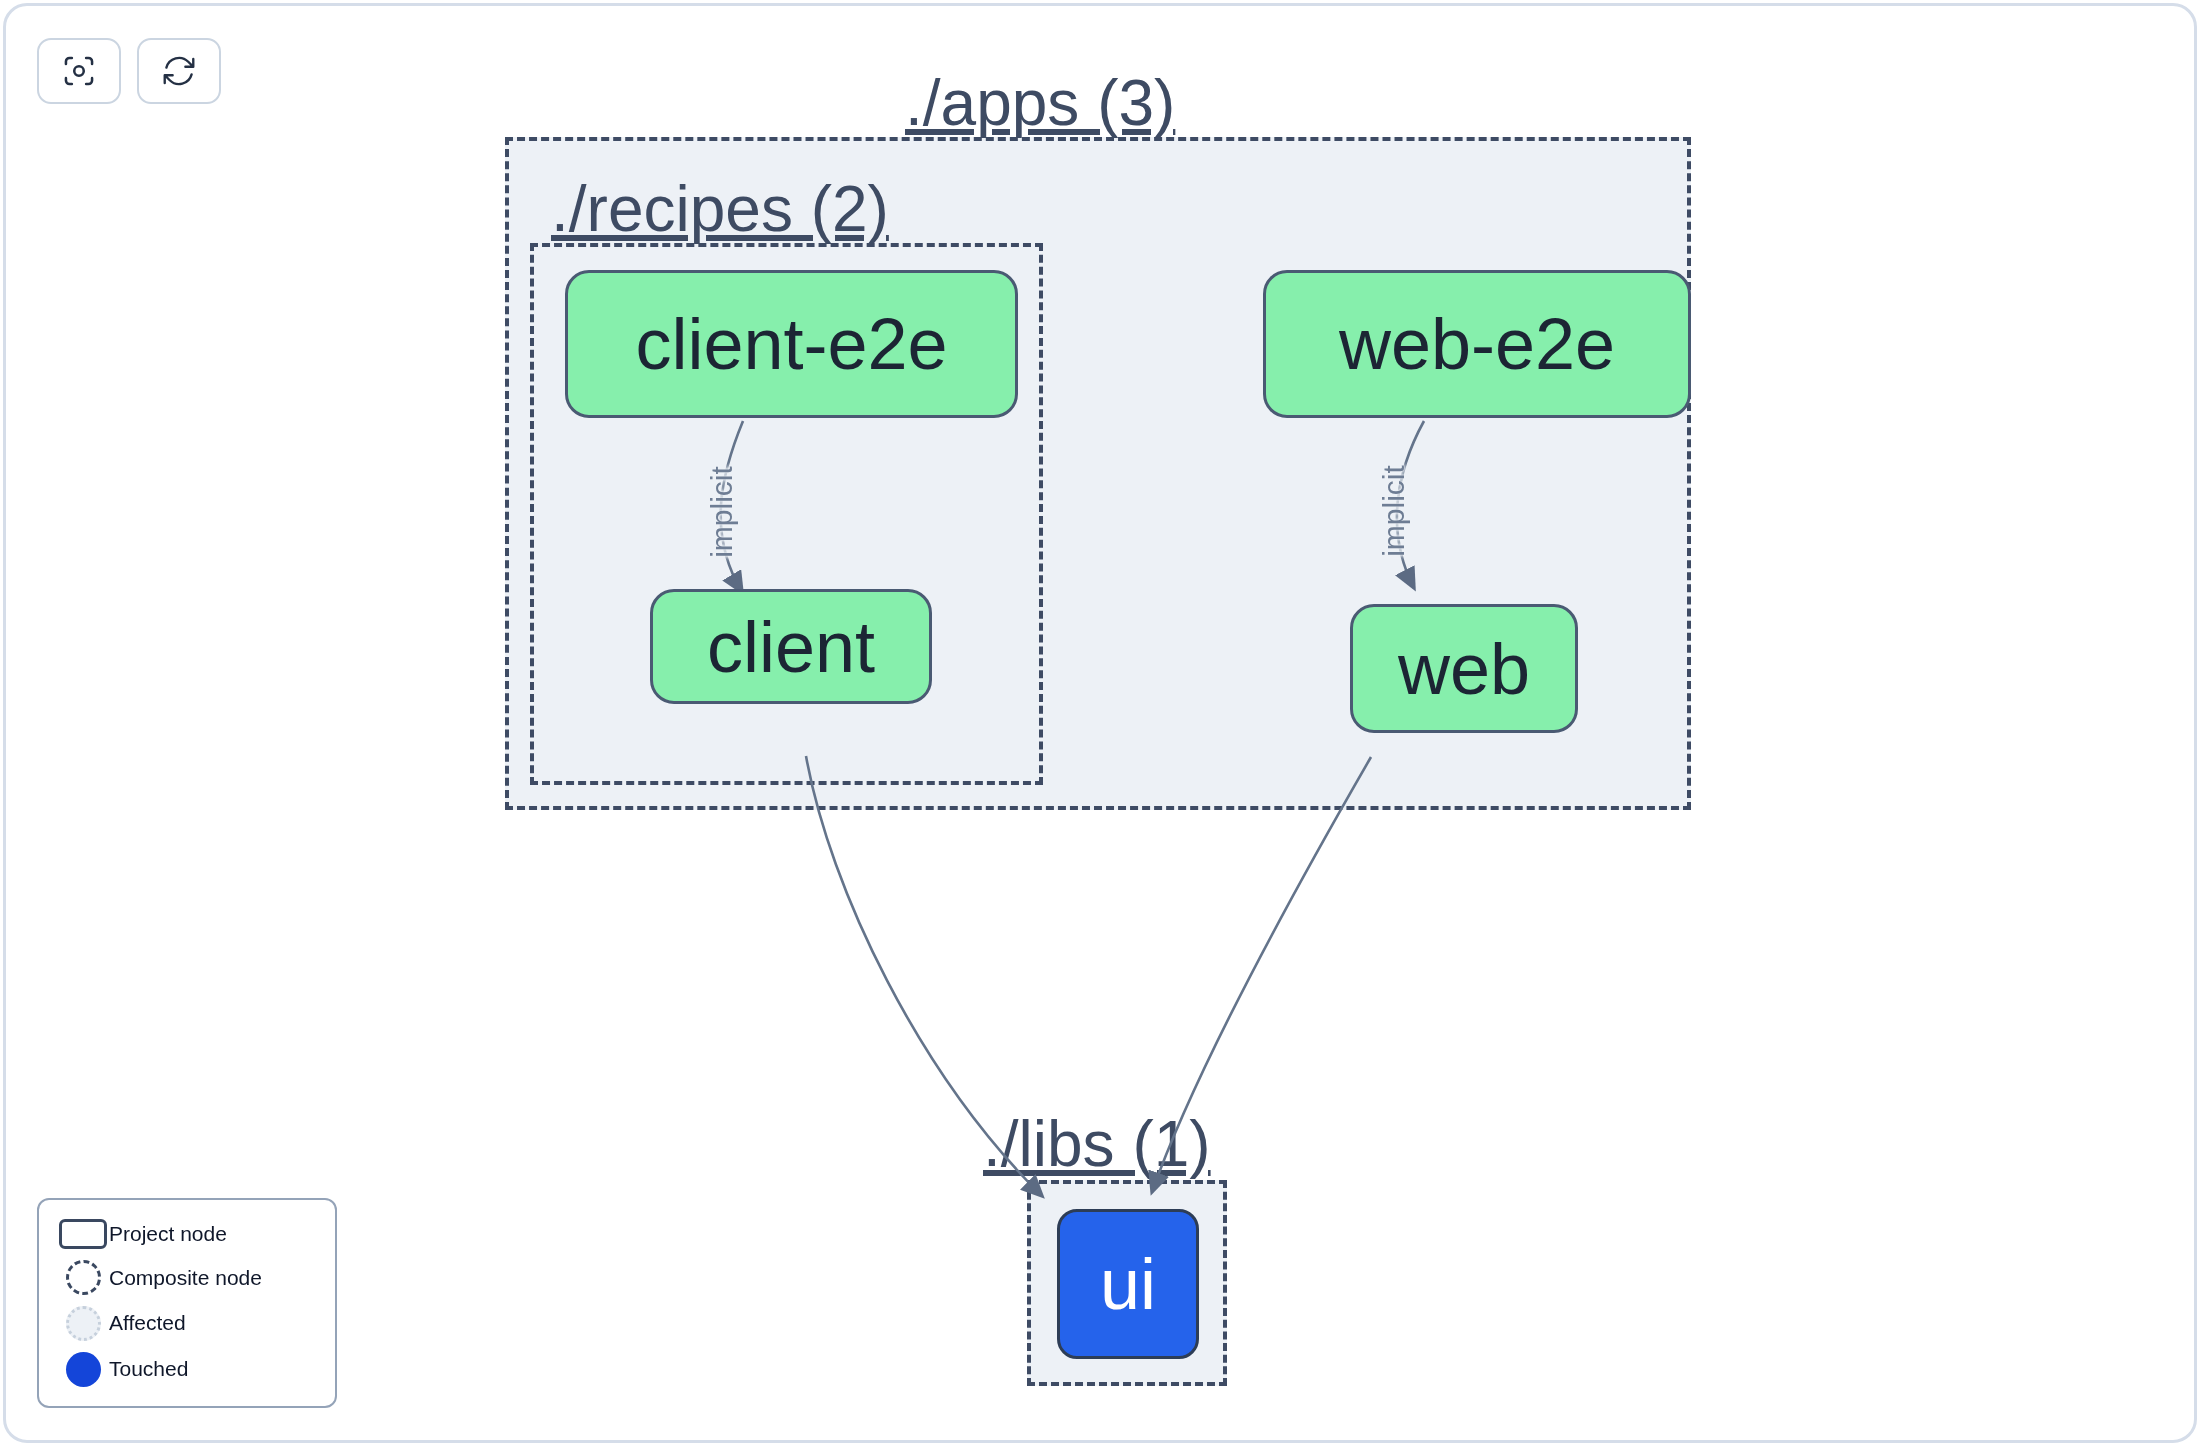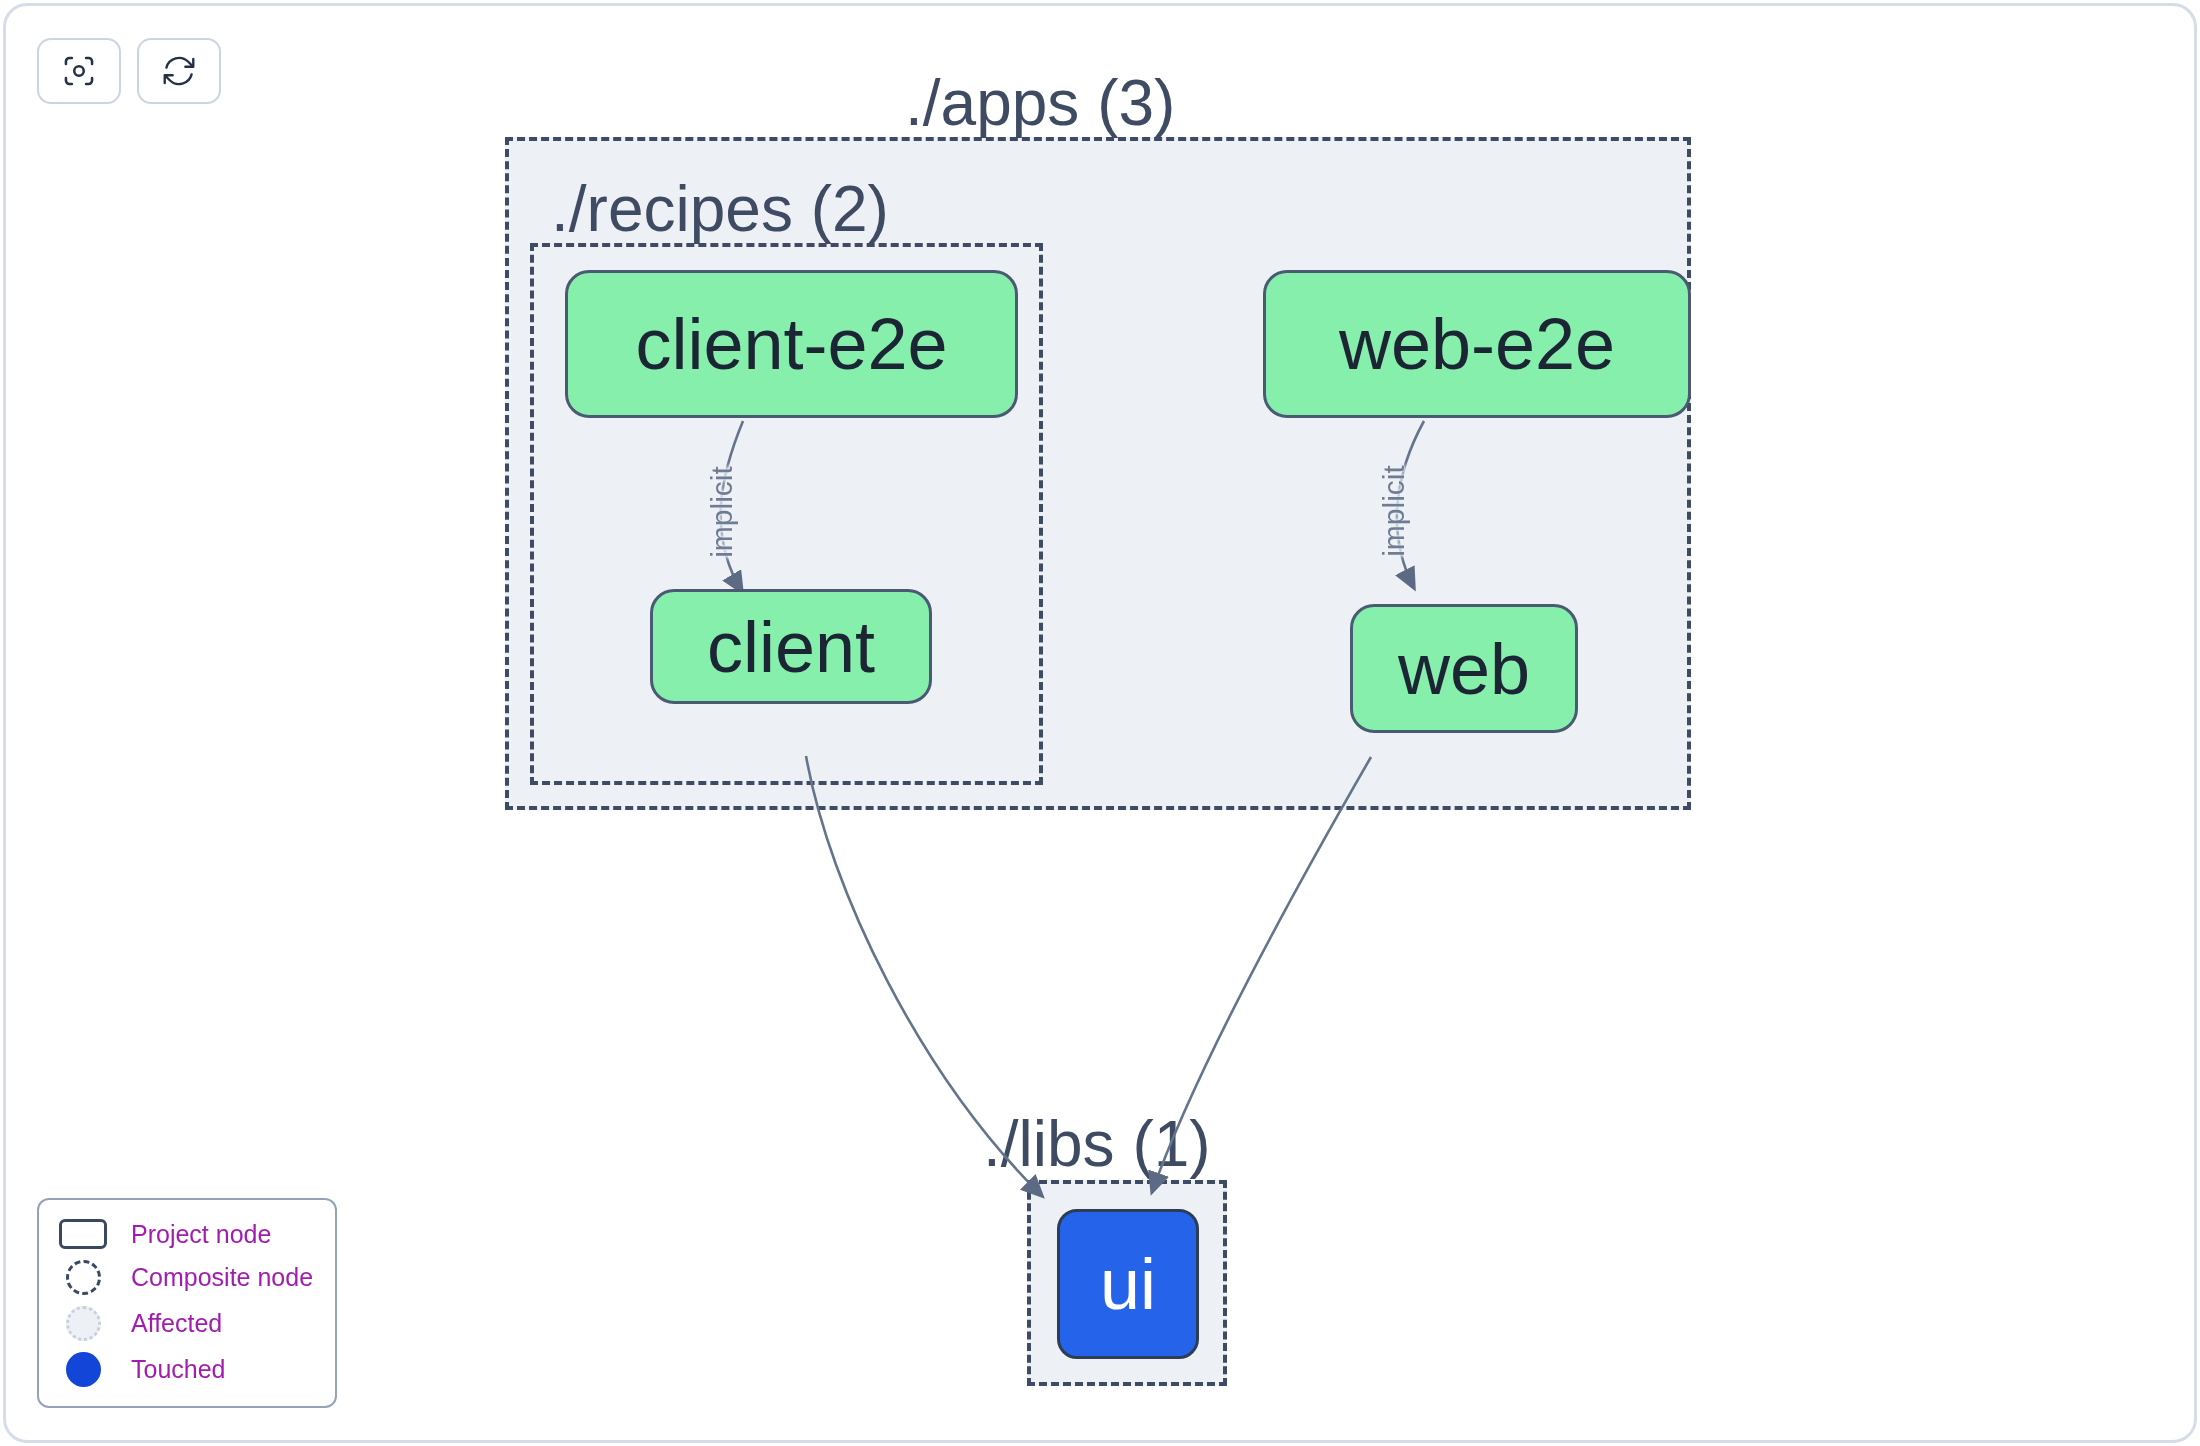--- a/index.html
+++ b/index.html
@@ -35,20 +35,21 @@
     position: absolute;
     background: #edf1f6;
     border: 4px dashed #3e4b64;
   }
   .group-label {
     position: absolute;
     font-size: 64px;
     color: #3e4b63;
     white-space: nowrap;
     line-height: 1.05;
+    text-decoration: underline;
   }
 
   
   .node {
     position: absolute;
     background: #86efac;
     border: 3px solid #4a5a73;
     border-radius: 24px;
     display: flex; align-items: center; justify-content: center;
     font-size: 72px;
@@ -97,23 +98,22 @@
     display: flex; flex-direction: column;
     justify-content: space-around;
     padding: 14px 18px;
   }
   .legend-row { display: flex; align-items: center; }
   .legend-swatch-cell {
     width: 52px; display: flex; justify-content: center; align-items: center;
     flex: 0 0 52px;
   }
   .legend-label {
-    margin-left: 22px;
-    font-size: 25px;
-    color: #a21caf;
+    font-size: 21px;
+    color: #0f172a;
   }
   .sw-project {
     width: 48px; height: 30px;
     border: 3px solid #3a4860; border-radius: 6px; background: #ffffff;
   }
   .sw-composite {
     width: 35px; height: 35px; border-radius: 50%;
     border: 3px dashed #3a4860; background: #ffffff;
   }
   .sw-affected {

